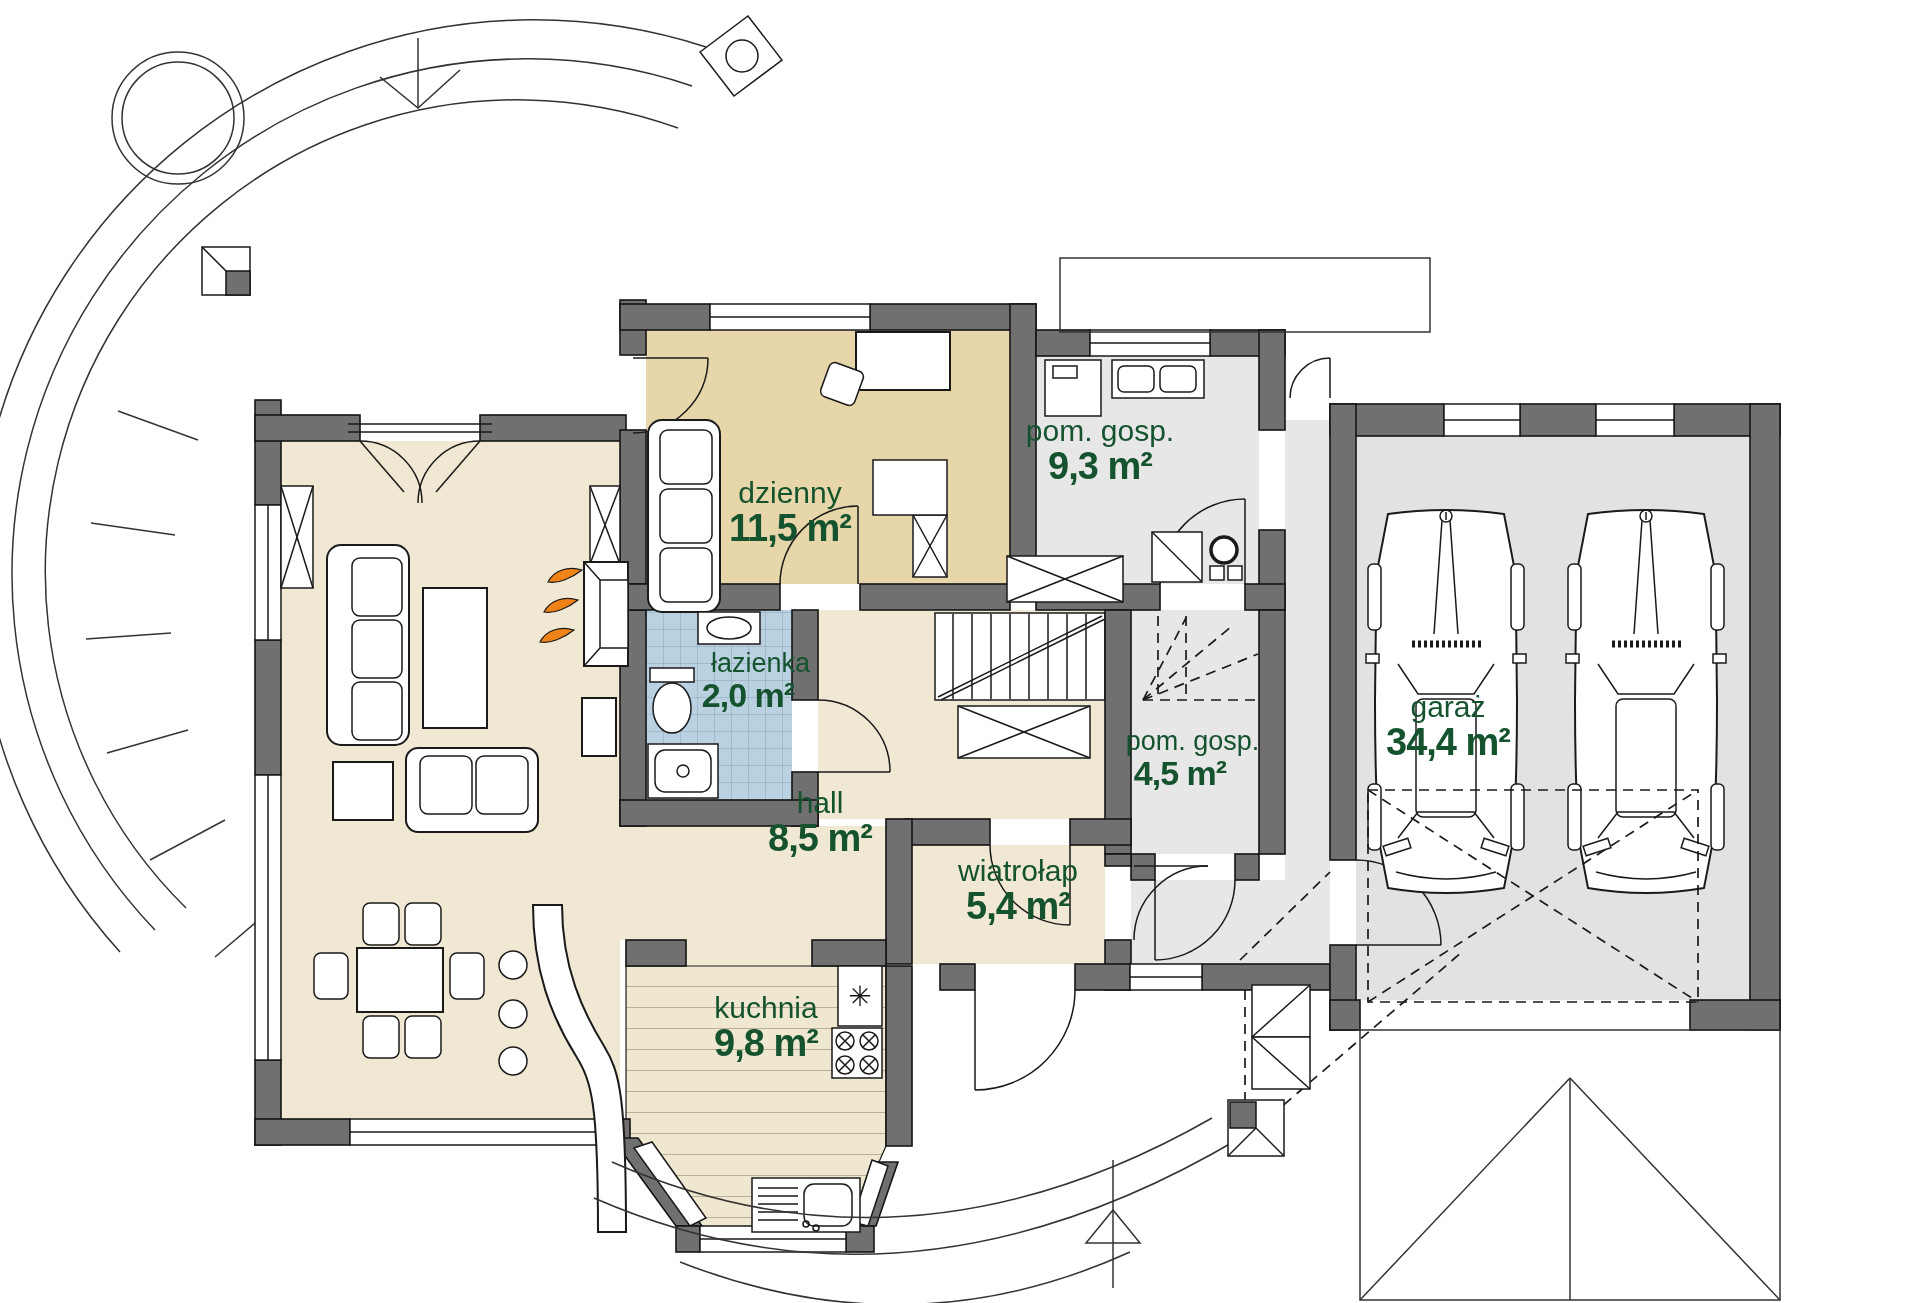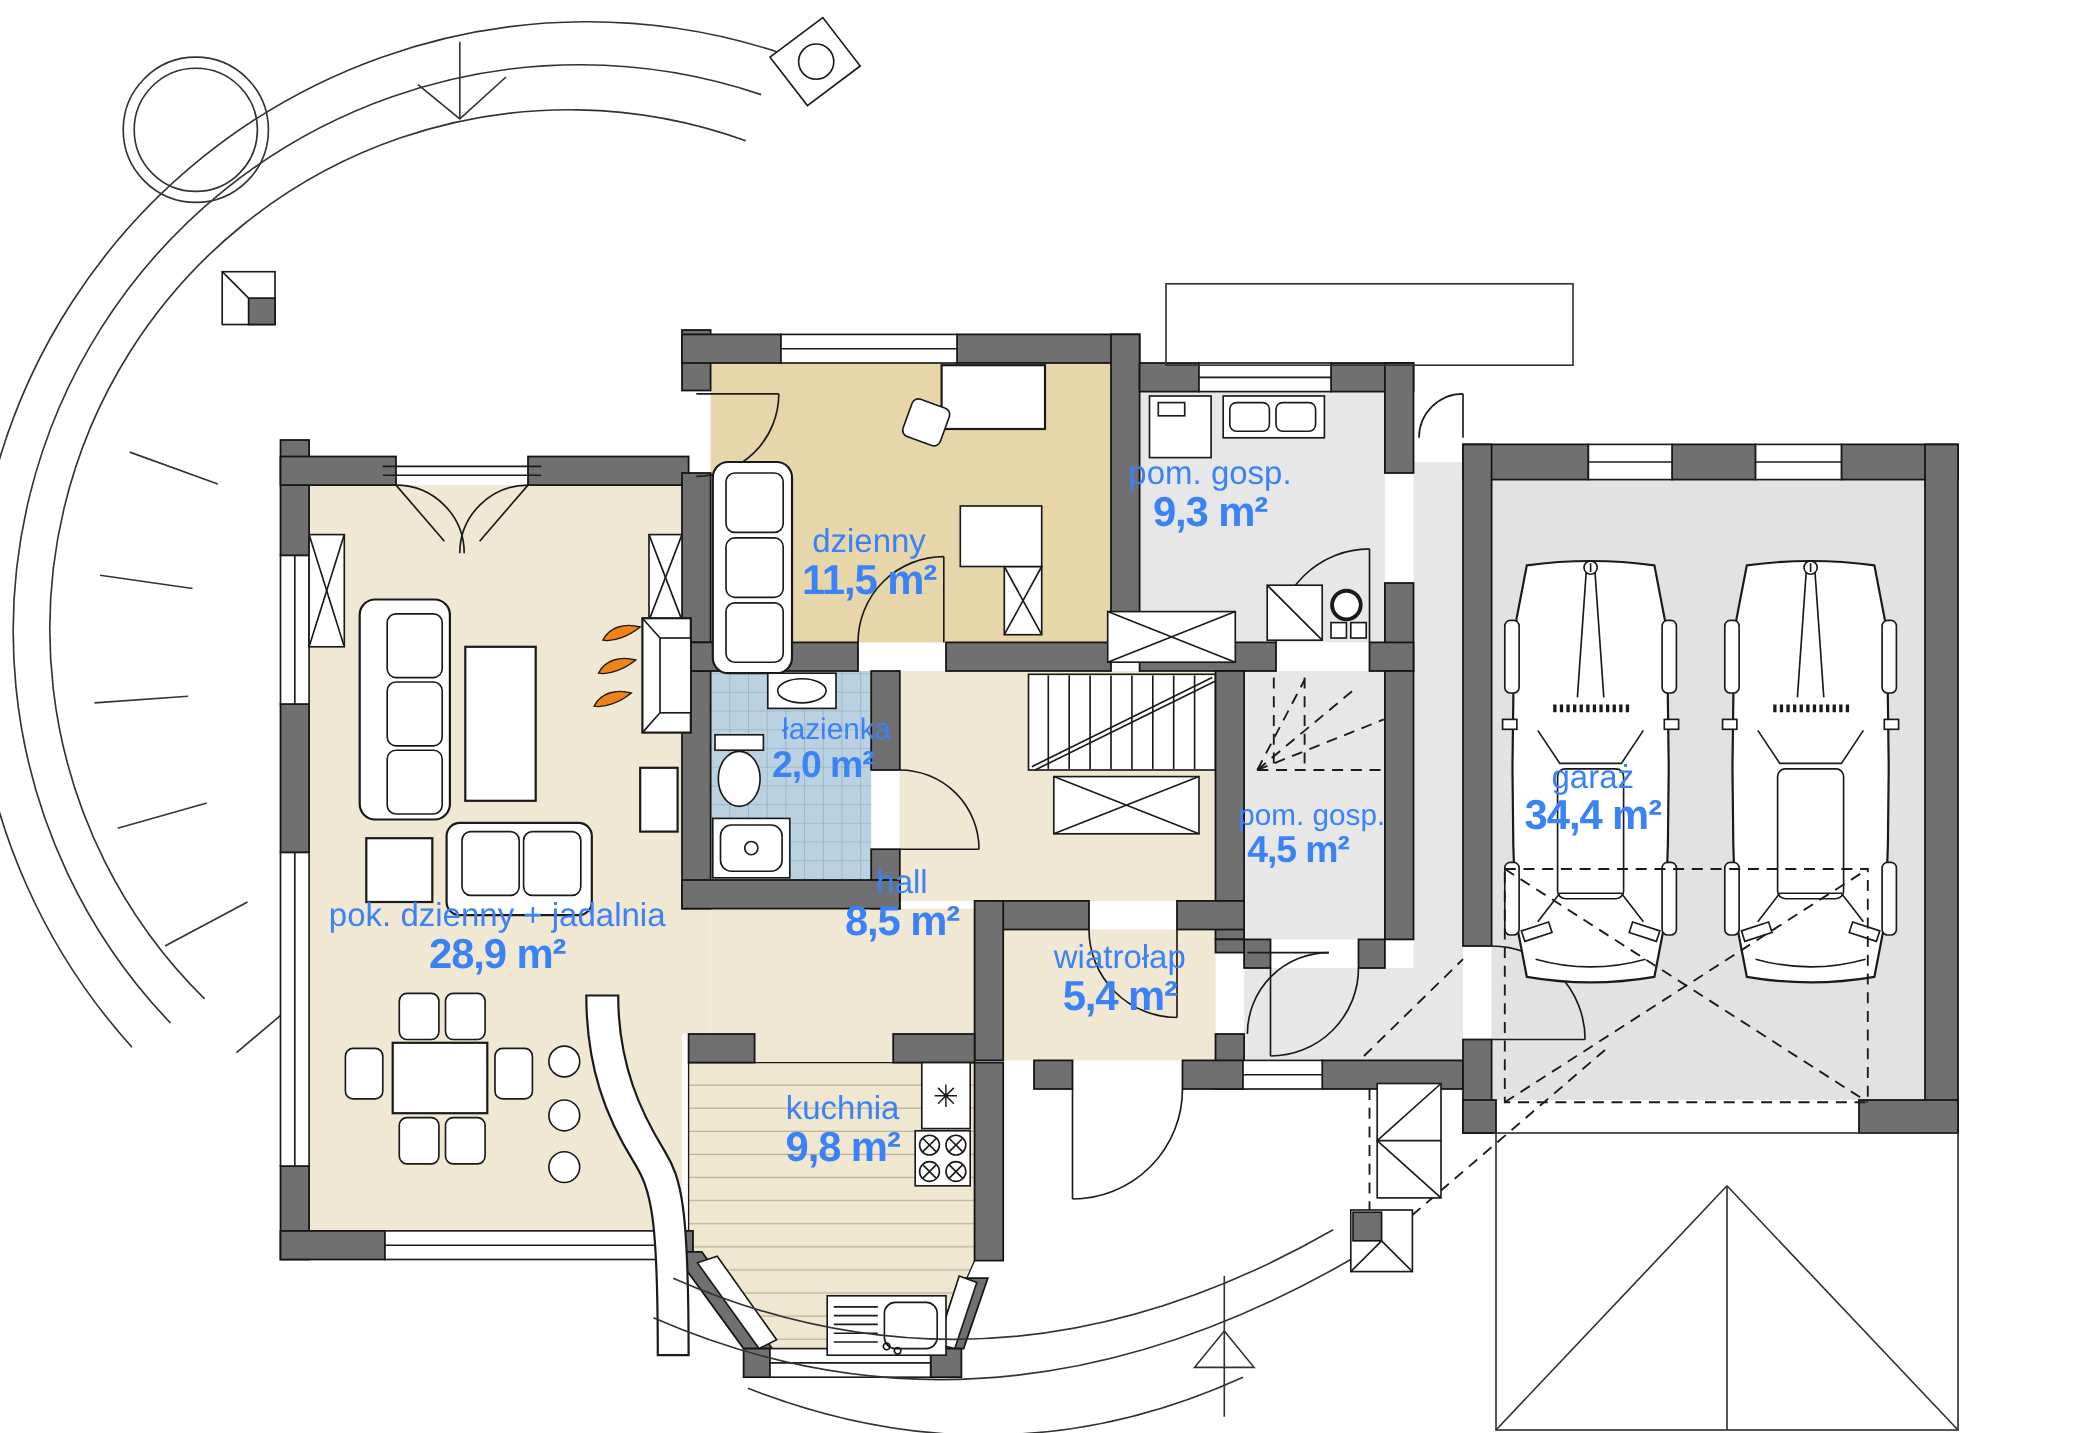--- a/index.html
+++ b/index.html
@@ -14,21 +14,21 @@
   .fw15{fill:#ffffff;stroke:#1a1a1a;stroke-width:1.5;}
   .dash{stroke:#1a1a1a;stroke-width:1.7;fill:none;stroke-dasharray:10 7;}
   .win {fill:#ffffff;stroke:#1a1a1a;stroke-width:1.5;}
   .cream{fill:#f0e8d3;stroke:none;}
   .tan  {fill:#e6d6a9;stroke:none;}
   .gray {fill:#e7e7e7;stroke:none;}
   .gar  {fill:#e2e2e2;stroke:none;}
   .flame{fill:#f08318;stroke:#1a1a1a;stroke-width:1.2;}
   
   .room-label{position:absolute;transform:translateX(-50%);text-align:center;
-              color:#3b82f6;line-height:1.02;white-space:nowrap;z-index:5;}
+              color:#14532d;line-height:1.02;white-space:nowrap;z-index:5;}
   .rn{display:block;font-size:30px;font-weight:400;letter-spacing:0px;}
   .ra{display:block;font-size:38px;font-weight:700;letter-spacing:-1px;}
   .room-label.small .rn{font-size:27px;margin-left:25px;}
   .room-label.small .ra{font-size:34px;}
 </style>
 </head>
 <body>
 
 <div id="canvas">
 
@@ -471,24 +471,20 @@
     <line class="ln15" x1="1252" y1="1037" x2="1310" y2="985"></line>
     <rect class="fw15" x="1252" y="1037" width="58" height="52"></rect>
     <line class="ln15" x1="1252" y1="1037" x2="1310" y2="1089"></line>
     <rect class="fw15" x="1228" y="1100" width="56" height="56"></rect>
     <rect x="1230" y="1102" width="26" height="26" fill="#707070" stroke="#141414" stroke-width="1.5"></rect>
     <line class="ln15" x1="1256" y1="1128" x2="1284" y2="1156"></line>
     <line class="ln15" x1="1256" y1="1128" x2="1228" y2="1156"></line>
   </g>
 </svg>
 
-<div class="room-label" style="left:452px;top:818px">
-  <span class="rn">pok. dzienny + jadalnia</span>
-  <span class="ra">28,9 m²</span>
-</div>
 <div class="room-label" style="left:790px;top:478px">
   <span class="rn">dzienny</span>
   <span class="ra">11,5 m²</span>
 </div>
 <div class="room-label small" style="left:748px;top:650px">
   <span class="rn">łazienka</span>
   <span class="ra">2,0 m²</span>
 </div>
 <div class="room-label" style="left:820px;top:788px">
   <span class="rn">hall</span>

